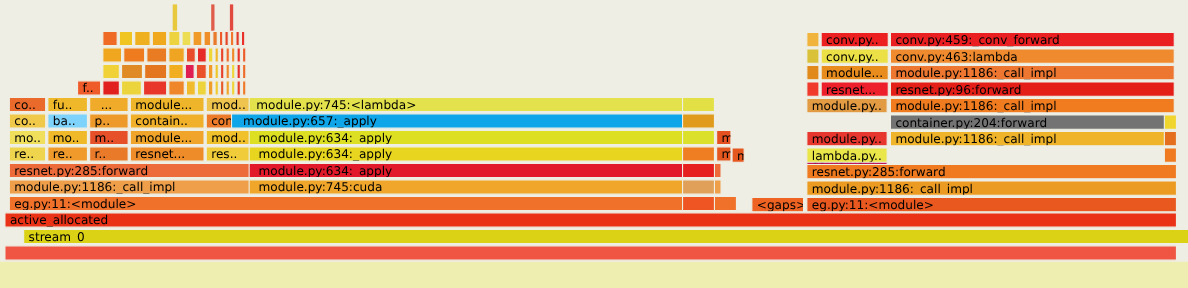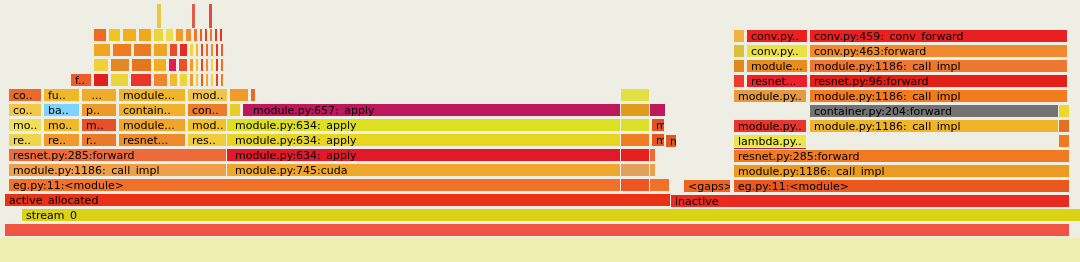--- a/index.html
+++ b/index.html
@@ -89,29 +89,30 @@
     <div class="frame noLabel" style="left: 210px; top: 73px; width: 4px; height: 14px; background: rgb(239, 212, 58);"></div>
     <div class="frame noLabel" style="left: 215px; top: 73px; width: 4px; height: 14px; background: rgb(232, 64, 42);"></div>
     <div class="frame noLabel" style="left: 220px; top: 73px; width: 4px; height: 14px; background: rgb(239, 122, 42);"></div>
     <div class="frame" style="left: 8px; top: 88px; width: 34px; height: 14px; background: rgb(234, 106, 43);"><span>co..</span></div>
     <div class="frame" style="left: 43px; top: 88px; width: 37px; height: 14px; background: rgb(239, 183, 42);"><span>fu..</span></div>
     <div class="frame" style="left: 81px; top: 88px; width: 36px; height: 14px; background: rgb(240, 171, 42);"><span>_...</span></div>
     <div class="frame" style="left: 118px; top: 88px; width: 68px; height: 14px; background: rgb(238, 181, 42);"><span>module...</span></div>
     <div class="frame" style="left: 187px; top: 88px; width: 41px; height: 14px; background: rgb(239, 196, 78);"><span>mod..</span></div>
     <div class="frame noLabel" style="left: 229px; top: 88px; width: 20px; height: 14px; background: rgb(240, 156, 42);"></div>
     <div class="frame noLabel" style="left: 250px; top: 88px; width: 6px; height: 14px; background: rgb(234, 106, 43);"></div>
+    <div class="frame" style="left: 226px; top: 88px; width: 424px; height: 14px; background: rgb(227, 226, 76); padding-left: 6px;"><span>module.py:745:&lt;lambda&gt;</span></div>
     <div class="frame" style="left: 8px; top: 103px; width: 34px; height: 14px; background: rgb(240, 201, 75);"><span>co..</span></div>
     <div class="frame" style="left: 43px; top: 103px; width: 37px; height: 14px; background: #7dd3fc;"><span>ba..</span></div>
     <div class="frame" style="left: 81px; top: 103px; width: 36px; height: 14px; background: rgb(238, 154, 42);"><span>p..</span></div>
     <div class="frame" style="left: 118px; top: 103px; width: 68px; height: 14px; background: rgb(240, 176, 42);"><span>contain..</span></div>
     <div class="frame" style="left: 187px; top: 103px; width: 41px; height: 14px; background: rgb(237, 124, 42);"><span>con..</span></div>
     <div class="frame noLabel" style="left: 229px; top: 103px; width: 12px; height: 14px; background: rgb(232, 204, 42);"></div>
     <div class="frame noLabel" style="left: 242px; top: 103px; width: 8px; height: 14px; background: rgb(240, 160, 42);"></div>
     <div class="frame noLabel" style="left: 251px; top: 103px; width: 6px; height: 14px; background: rgb(229, 90, 42);"></div>
-    <div class="frame" style="left: 242px; top: 103px; width: 424px; height: 14px; background: #be185d; padding-left: 10px;"><span>module.py:657:_apply</span></div>
+    <div class="frame" style="left: 210px; top: 103px; width: 424px; height: 14px; background: #0ea5e9; padding-left: 10px;"><span>module.py:657:_apply</span></div>
     <div class="frame" style="left: 8px; top: 118px; width: 34px; height: 14px; background: rgb(239, 223, 90);"><span>mo..</span></div>
     <div class="frame" style="left: 43px; top: 118px; width: 37px; height: 14px; background: rgb(240, 185, 42);"><span>mo..</span></div>
     <div class="frame" style="left: 81px; top: 118px; width: 36px; height: 14px; background: rgb(231, 81, 42);"><span>m..</span></div>
     <div class="frame" style="left: 118px; top: 118px; width: 68px; height: 14px; background: rgb(240, 165, 42);"><span>module...</span></div>
     <div class="frame" style="left: 187px; top: 118px; width: 41px; height: 14px; background: rgb(240, 193, 42);"><span>mod..</span></div>
     <div class="frame noLabel" style="left: 229px; top: 118px; width: 22px; height: 14px; background: rgb(214, 31, 31);"></div>
     <div class="frame noLabel" style="left: 252px; top: 118px; width: 6px; height: 14px; background: rgb(239, 122, 42);"></div>
     <div class="frame" style="left: 226px; top: 118px; width: 424px; height: 14px; background: rgb(221, 224, 34); padding-left: 8px;"><span>module.py:634:_apply</span></div>
     <div class="frame" style="left: 8px; top: 133px; width: 34px; height: 14px; background: rgb(239, 212, 78);"><span>re..</span></div>
     <div class="frame" style="left: 43px; top: 133px; width: 37px; height: 14px; background: rgb(239, 154, 42);"><span>re..</span></div>
@@ -136,21 +137,21 @@
     <div class="frame noLabel" style="left: 620px; top: 148px; width: 30px; height: 14px; background: rgb(230, 31, 31);"></div>
     <div class="frame noLabel" style="left: 620px; top: 163px; width: 30px; height: 14px; background: rgb(224, 160, 90);"></div>
     <div class="frame noLabel" style="left: 620px; top: 178px; width: 30px; height: 14px; background: rgb(239, 85, 34);"></div>
     <div class="frame" style="left: 651px; top: 118px; width: 14px; height: 14px; background: rgb(228, 80, 31);"><span>m..</span></div>
     <div class="frame" style="left: 651px; top: 133px; width: 14px; height: 14px; background: rgb(228, 87, 31);"><span>m..</span></div>
     <div class="frame noLabel" style="left: 733px; top: 29px; width: 12px; height: 14px; background: rgb(240, 179, 60);"></div>
     <div class="frame" style="left: 746px; top: 29px; width: 62px; height: 14px; background: rgb(236, 32, 32);"><span>conv.py..</span></div>
     <div class="frame" style="left: 809px; top: 29px; width: 259px; height: 14px; background: rgb(234, 31, 34);"><span>conv.py:459:_conv_forward</span></div>
     <div class="frame noLabel" style="left: 733px; top: 44px; width: 12px; height: 14px; background: rgb(217, 194, 58);"></div>
     <div class="frame" style="left: 746px; top: 44px; width: 62px; height: 14px; background: rgb(235, 224, 69);"><span>conv.py..</span></div>
-    <div class="frame" style="left: 809px; top: 44px; width: 259px; height: 14px; background: rgb(240, 138, 46);"><span>conv.py:463:forward</span></div>
+    <div class="frame" style="left: 809px; top: 44px; width: 259px; height: 14px; background: rgb(240, 138, 46);"><span>conv.py:463:lambda</span></div>
     <div class="frame noLabel" style="left: 733px; top: 59px; width: 12px; height: 14px; background: rgb(226, 137, 28);"></div>
     <div class="frame" style="left: 746px; top: 59px; width: 62px; height: 14px; background: rgb(233, 140, 30);"><span>module...</span></div>
     <div class="frame" style="left: 809px; top: 59px; width: 259px; height: 14px; background: rgb(237, 118, 48);"><span>module.py:1186:_call_impl</span></div>
     <div class="frame noLabel" style="left: 733px; top: 74px; width: 12px; height: 14px; background: rgb(239, 58, 44);"></div>
     <div class="frame" style="left: 746px; top: 74px; width: 62px; height: 14px; background: rgb(236, 31, 43);"><span>resnet...</span></div>
     <div class="frame" style="left: 809px; top: 74px; width: 259px; height: 14px; background: rgb(228, 31, 24);"><span>resnet.py:96:forward</span></div>
     <div class="frame" style="left: 733px; top: 89px; width: 74px; height: 14px; background: rgb(227, 155, 67);"><span>module.py..</span></div>
     <div class="frame" style="left: 809px; top: 89px; width: 259px; height: 14px; background: rgb(240, 124, 31);"><span>module.py:1186:_call_impl</span></div>
     <div class="frame" style="left: 733px; top: 104px; width: 74px; height: 14px; background: #be185d; margin-top: 33px;"><span>container..</span></div>
     <div class="frame" style="left: 809px; top: 104px; width: 253px; height: 14px; background: #737373;"><span>container.py:204:forward</span></div>
@@ -158,14 +159,13 @@
     <div class="frame" style="left: 733px; top: 119px; width: 74px; height: 14px; background: rgb(231, 54, 45);"><span>module.py..</span></div>
     <div class="frame" style="left: 809px; top: 119px; width: 253px; height: 14px; background: rgb(239, 180, 42);"><span>module.py:1186:_call_impl</span></div>
     <div class="frame noLabel" style="left: 1058px; top: 119px; width: 12px; height: 14px; background: rgb(228, 112, 31);"></div>
     <div class="frame" style="left: 665px; top: 134px; width: 12px; height: 14px; background: rgb(228, 87, 31);"><span>m..</span></div>
     <div class="frame" style="left: 733px; top: 134px; width: 74px; height: 14px; background: rgb(233, 230, 74);"><span>lambda.py..</span></div>
     <div class="frame noLabel" style="left: 1058px; top: 134px; width: 12px; height: 14px; background: rgb(239, 122, 31);"></div>
     <div class="frame" style="left: 733px; top: 149px; width: 337px; height: 14px; background: rgb(239, 122, 31);"><span>resnet.py:285:forward</span></div>
     <div class="frame" style="left: 733px; top: 164px; width: 337px; height: 14px; background: rgb(236, 155, 34);"><span>module.py:1186:_call_impl</span></div>
     <div class="frame" style="left: 683px; top: 179px; width: 48px; height: 14px; background: rgb(239, 99, 34);"><span>&lt;gaps&gt;</span></div>
     <div class="frame" style="left: 733px; top: 179px; width: 337px; height: 14px; background: rgb(232, 88, 31);"><span>eg.py:11:&lt;module&gt;</span></div>
-    <div class="frame" style="left: 670px; top: 194px; width: 400px; height: 14px; background: rgb(234, 42, 32);"><span>inactive</span></div>
   </div>
 
 </body></html>

